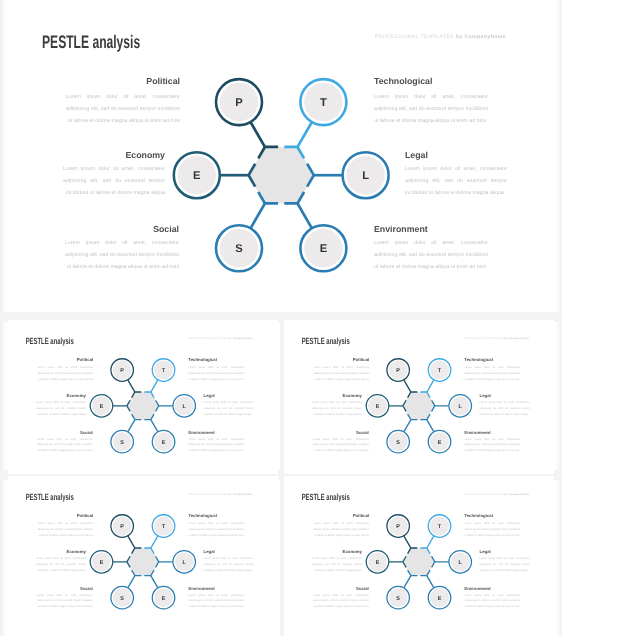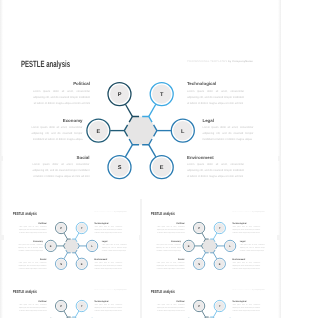--- a/index.html
+++ b/index.html
@@ -10,21 +10,21 @@
 
   .edgeL,.edgeR{position:absolute;top:0;width:3px;height:318px;}
   .edgeL{left:0;background:linear-gradient(90deg,#efefef,#ffffff);}
   .edgeR{right:0;background:linear-gradient(270deg,#efefef,#ffffff);}
 
   .sep{position:absolute;background:#f3f3f3;}
   .sepH1{left:0;top:156px;width:281px;height:5px}
   .sepH2{left:0;top:235px;width:281px;height:5px}
   .sepV{position:absolute;top:161px;left:139.5px;width:2px;height:157px;background:#f3f3f3}
 
-  .slide{position:absolute;background:#ffffff;overflow:hidden;margin-top:43px;}
+  .slide{position:absolute;background:#ffffff;overflow:hidden;}
   .hero{left:3px;top:0;width:275px;height:156px;}
   .thumb{width:135px;height:77px;}
   .t1{left:4px;top:159.7px}.t2{left:142.4px;top:159.7px}
   .t3{left:4px;top:238.3px}.t4{left:142.4px;top:238.3px}
 
   
   .title{position:absolute;left:17.5px;top:16.7px;font-weight:bold;font-size:9.1px;
          color:#3c3c3c;letter-spacing:0px;line-height:9px;
          font-family:"Liberation Sans",sans-serif;white-space:nowrap;
          transform:scaleX(.665) translateZ(0);transform-origin:left top;}

